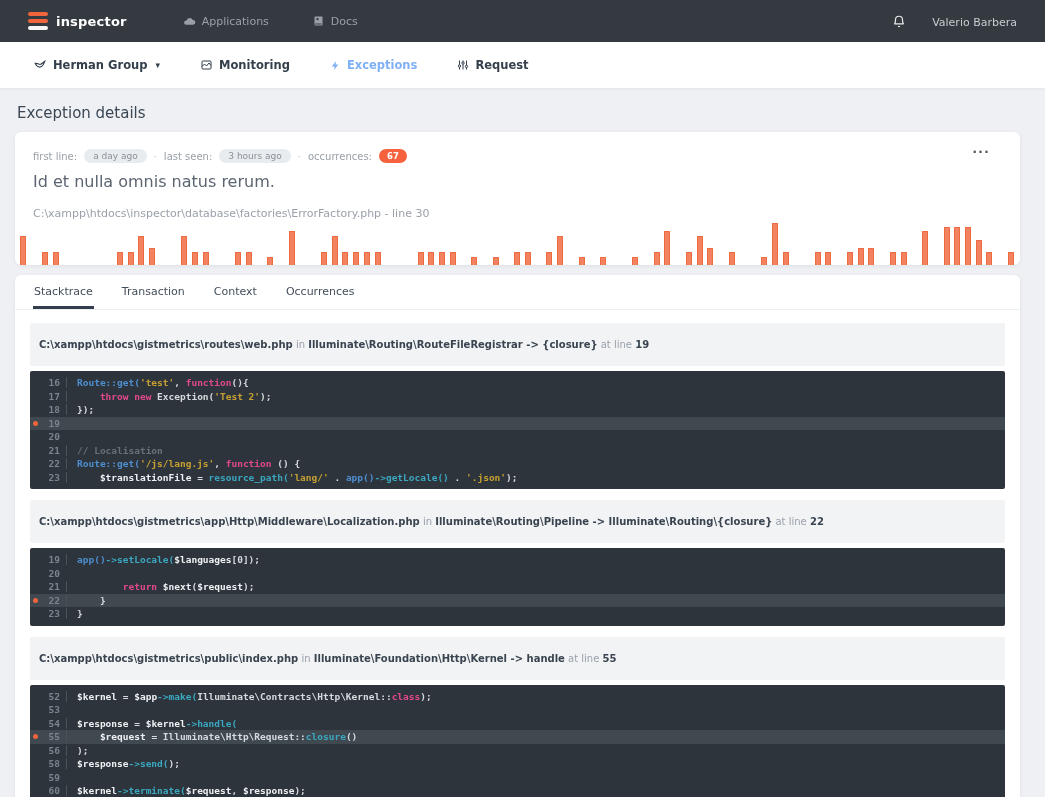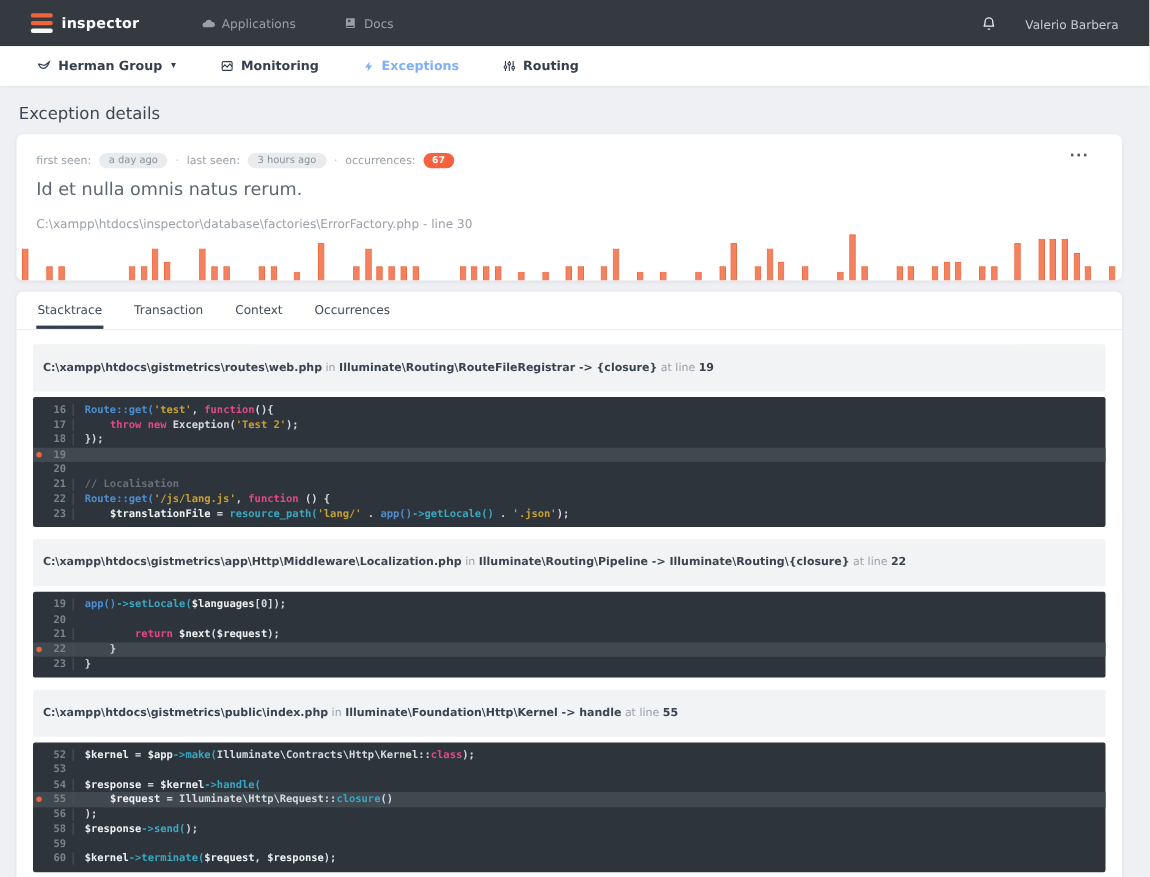--- a/index.html
+++ b/index.html
@@ -15,21 +15,21 @@
   .logo .b2 { background:#f0643c; width:20px; }
   .logo .b3 { background:#f5f6f7; }
   .brand-name { color:#fff; font-weight:bold; font-size:13px; letter-spacing:.2px; }
   .topnav-item { display:flex; align-items:center; gap:6px; color:#9aa0a6; font-size:11px;
     margin-right:44px; cursor:pointer; }
   .topnav-right { margin-left:auto; display:flex; align-items:flex-end; gap:26px; }
   .bell { color:#e8eaed; cursor:pointer; display:flex; }
   .user { color:#c7cbd0; font-size:11px; cursor:pointer; }
 
   
-  .subnav { height:36px; background:#ffffff; display:flex; align-items:center; padding:0 33px;
+  .subnav { height:46px; background:#ffffff; display:flex; align-items:center; padding:0 33px;
     box-shadow:0 1px 3px rgba(0,0,0,.05); position:relative; z-index:2; }
   .subnav-item { display:flex; align-items:center; gap:6px; font-size:11.5px; font-weight:bold;
     color:#343f4b; margin-right:40px; cursor:pointer; }
   .subnav-item.active { color:#7fb0f5; }
   .caret { font-size:9px; margin-left:2px; }
 
   
   .main { padding:0 15px; }
   .page-title { margin:16px 0 10px 2px; font-size:15px; color:#3b4754; }
 
@@ -146,30 +146,30 @@
   </div>
   <div class="subnav-item">
     <span class="icon">
       <svg width="12" height="12" viewBox="0 0 24 24" fill="none" stroke="#343f4b" stroke-width="2">
           <path d="M5 3v18M12 3v18M19 3v18"></path>
           <circle cx="5" cy="14" r="2.4" fill="#fff"></circle>
           <circle cx="12" cy="8" r="2.4" fill="#fff"></circle>
           <circle cx="19" cy="15" r="2.4" fill="#fff"></circle>
         </svg>
     </span>
-    <span>Routing</span>
+    <span>Request</span>
   </div>
 </div>
 
 <div class="main">
   <div class="page-title">Exception details</div>
 
   <div class="card card-summary">
     <div class="meta-row">
-      <span>first seen:</span>
+      <span>first line:</span>
       <span class="pill">a day ago</span>
       <span class="meta-sep">·</span>
       <span>last seen:</span>
       <span class="pill">3 hours ago</span>
       <span class="meta-sep">·</span>
       <span>occurrences:</span>
       <span class="count-badge">67</span>
     </div>
     <div class="dots-menu">···</div>
     <div class="exc-title">Id et nulla omnis natus rerum.</div>

